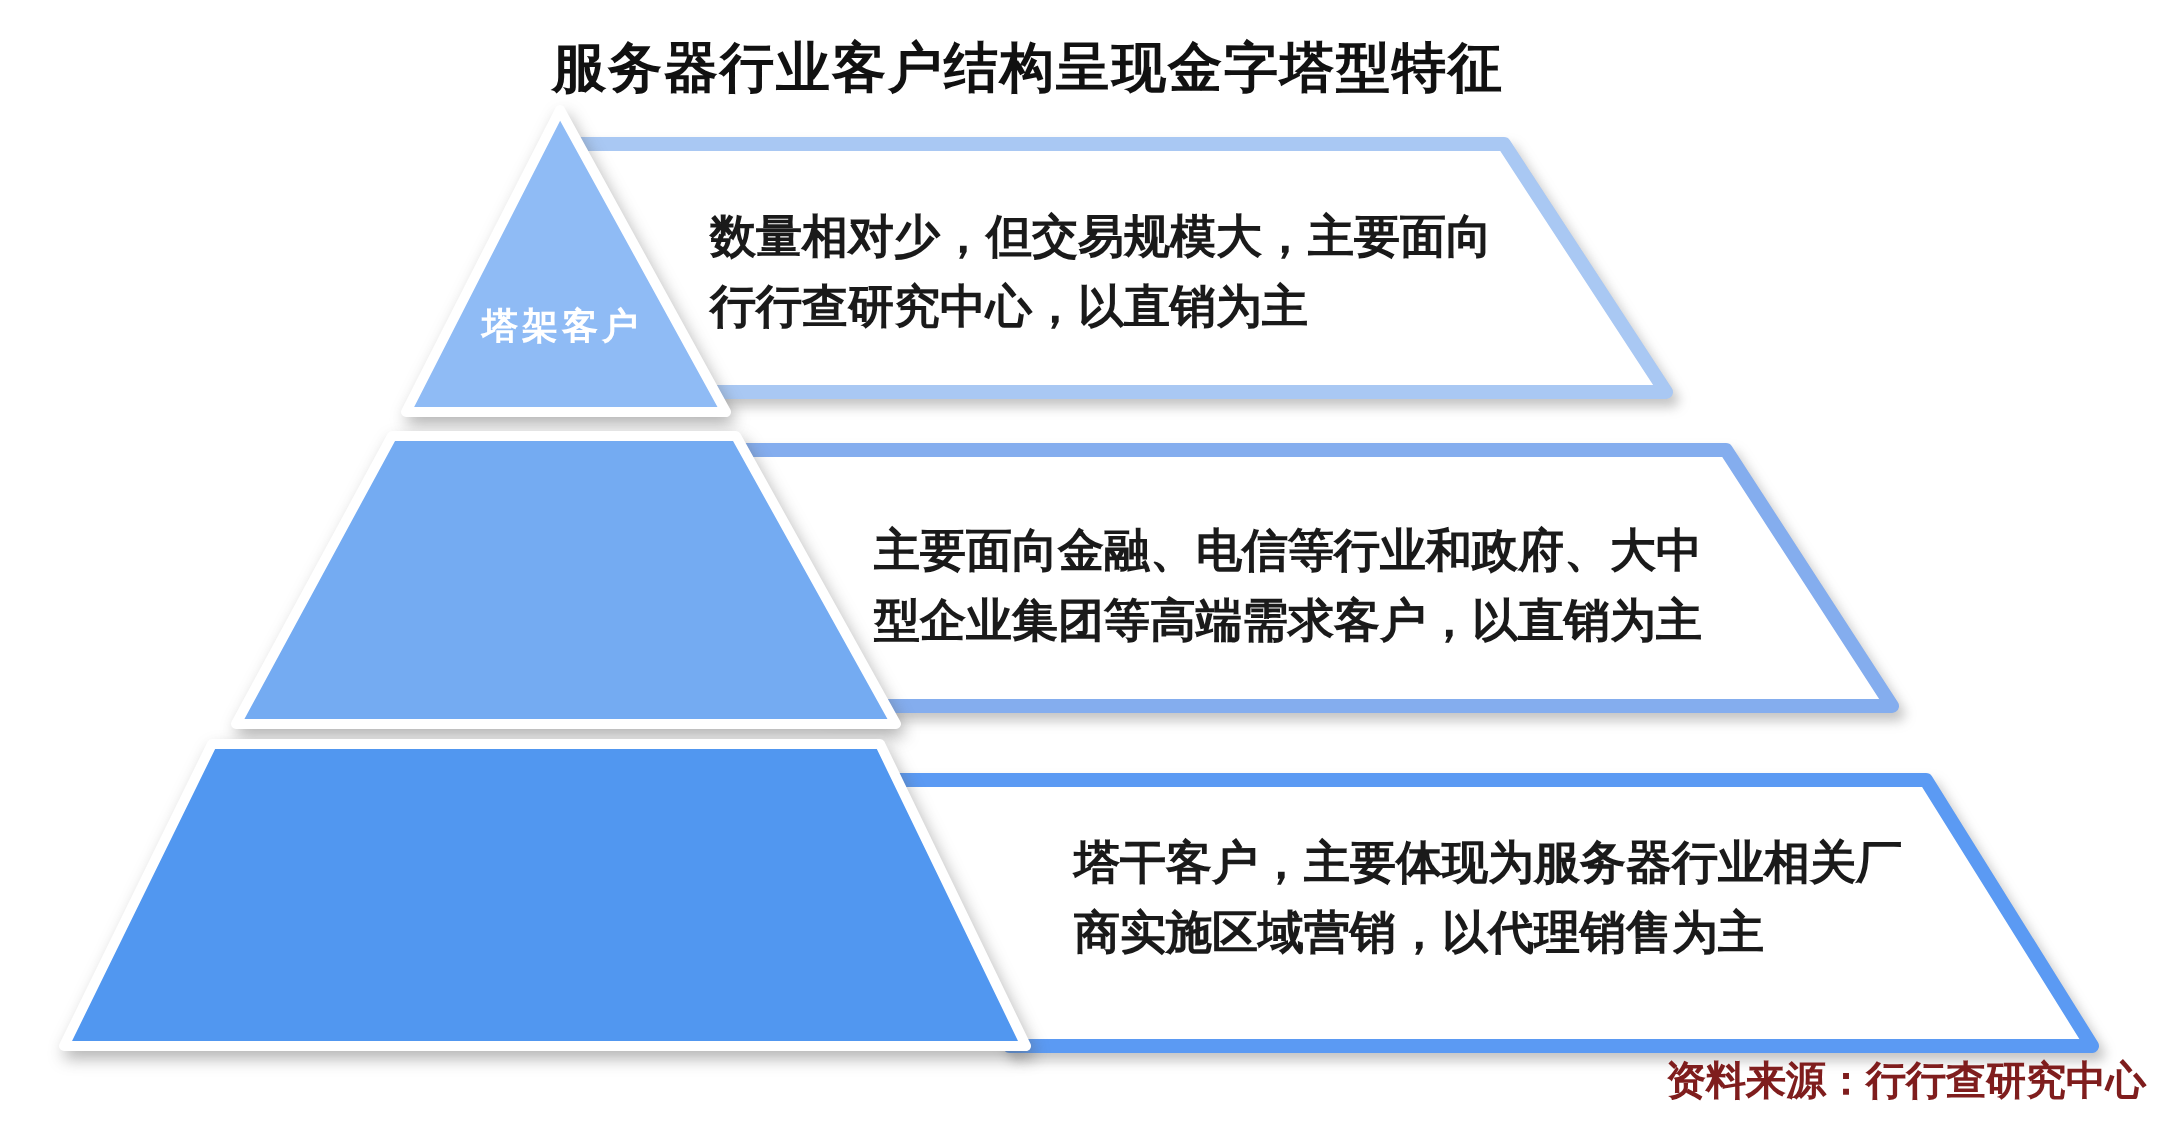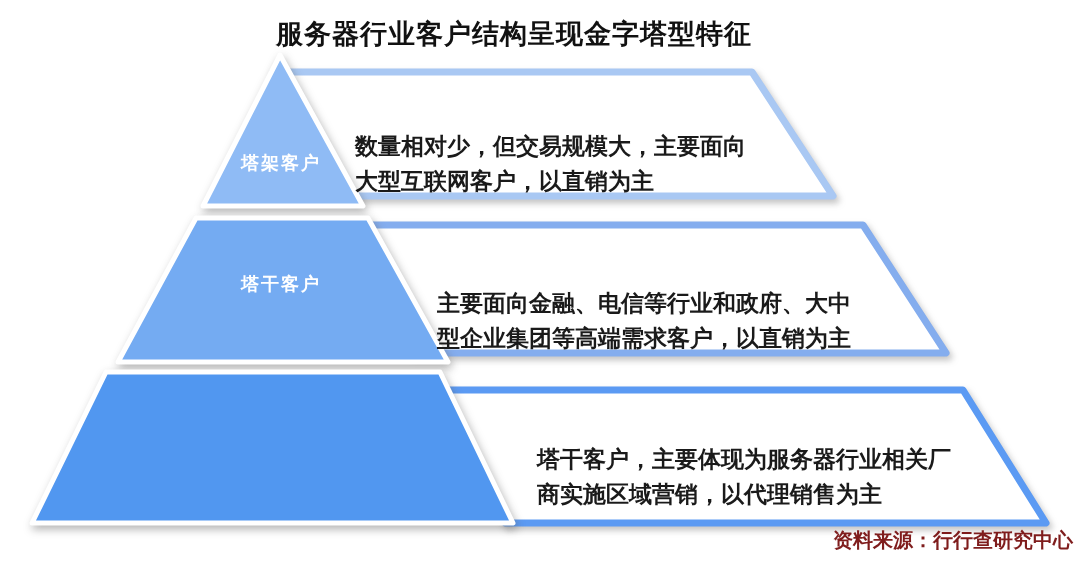--- a/index.html
+++ b/index.html
@@ -13,21 +13,21 @@
   }
   svg.layer{position:absolute;left:0;top:0;}
   .banner-shape{filter:drop-shadow(3px 4px 3px rgba(90,90,90,0.35));}
   .tier-shape{filter:drop-shadow(2px 4px 4px rgba(90,90,90,0.45));}
   .tier-label{
     position:absolute;transform:translateX(-50%);color:#ffffff;
     font-size:18px;font-weight:bold;white-space:nowrap;letter-spacing:2px;
   }
   .banner-text{
     position:absolute;color:#1a1a1a;font-size:23px;font-weight:600;
-    line-height:35px;white-space:nowrap;margin-top:28px;
+    line-height:35px;white-space:nowrap;
   }
   .source{
     position:absolute;right:7px;top:527px;font-size:20px;font-weight:bold;
     color:#7f1d1d;white-space:nowrap;
   }
 </style>
 </head>
 <body>
 
 <div class="stage">
@@ -39,25 +39,24 @@
     <polygon class="banner-shape" points="273,72 752,72 833,196 348,196" stroke-width="7" stroke-linejoin="round" fill="#FFFFFF" stroke="#A9C8F3"></polygon>
     <polygon class="banner-shape" points="330,225 863,225 946,353 413,353" stroke-width="7" stroke-linejoin="round" fill="#FFFFFF" stroke="#84ADEE"></polygon>
     <polygon class="banner-shape" points="438,390 963,390 1046,523 505,523" stroke-width="7" stroke-linejoin="round" fill="#FFFFFF" stroke="#5B9AF3"></polygon>
 
     <polygon class="tier-shape" points="280,55 363,206 203,206" stroke="#FFFFFF" stroke-width="5" stroke-linejoin="round" fill="#8FBBF5"></polygon>
     <polygon class="tier-shape" points="196,218 368,218 448,362 118,362" stroke="#FFFFFF" stroke-width="5" stroke-linejoin="round" fill="#74ABF2"></polygon>
     <polygon class="tier-shape" points="106,372 440,372 513,523 32,523" stroke="#FFFFFF" stroke-width="5" stroke-linejoin="round" fill="#5197F0"></polygon>
   </svg>
 
   <div class="tier-label" style="left:281px;top:151px;">塔架客户</div>
-  <div class="tier-label" style="left:281px;top:272px;">塔干客户</div>
 
   <div class="banner-text" style="left:355px;top:101px;">
     <div>数量相对少，但交易规模大，主要面向</div>
-    <div>大型互联网客户，以直销为主</div>
+    <div>行行查研究中心，以直销为主</div>
   </div>
   <div class="banner-text" style="left:437px;top:258px;">
     <div>主要面向金融、电信等行业和政府、大中</div>
     <div>型企业集团等高端需求客户，以直销为主</div>
   </div>
   <div class="banner-text" style="left:537px;top:414px;">
     <div>塔干客户，主要体现为服务器行业相关厂</div>
     <div>商实施区域营销，以代理销售为主</div>
   </div>
 

